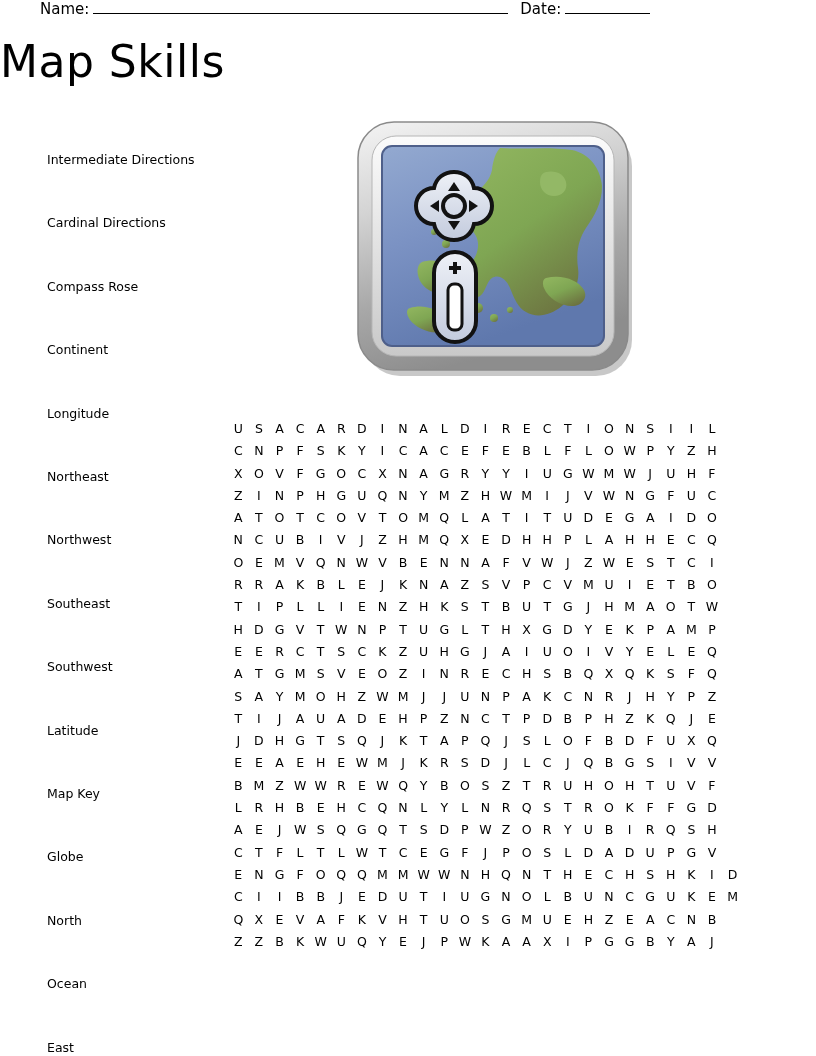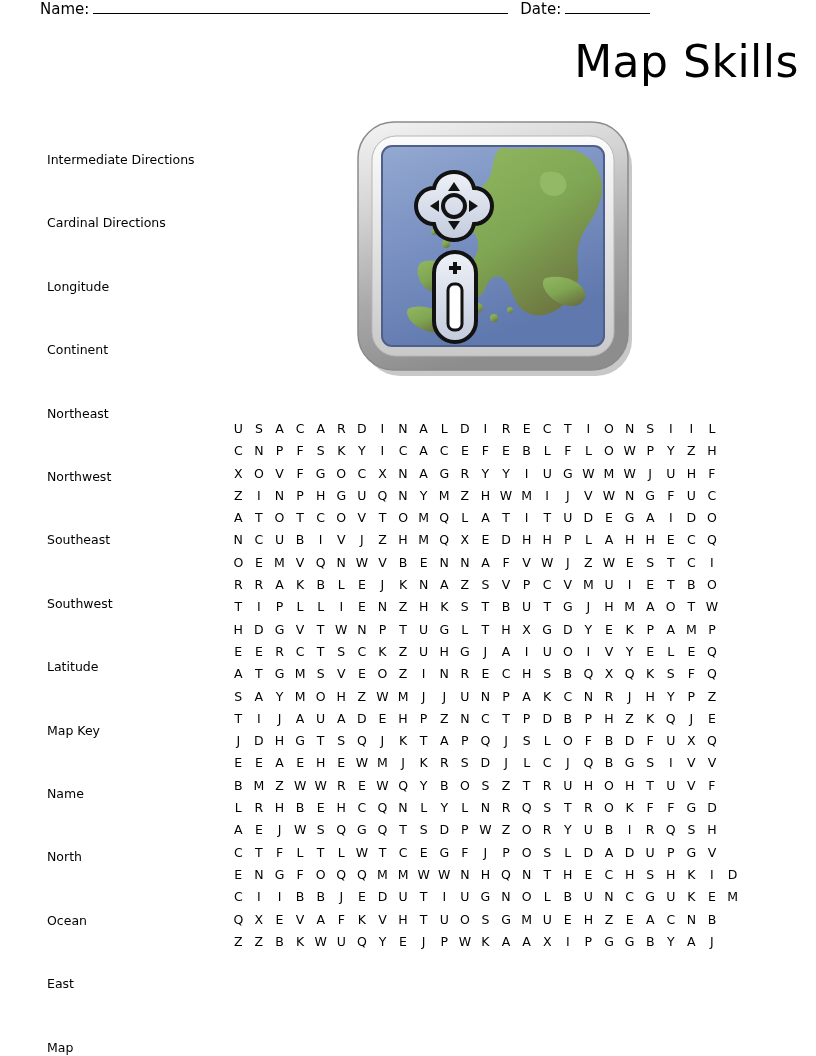--- a/index.html
+++ b/index.html
@@ -46,21 +46,21 @@
   }
   .rule.name { width: 415px; }
   .rule.date { width: 85px; }
 
   
   .title {
     position: absolute;
     top: 36px;
     left: 0;
     width: 799px;
-    text-align: right;
+    text-align: left;
     font-size: 44px;
     font-weight: normal;
     letter-spacing: 0.5px;
     font-family: "DejaVu Sans", sans-serif;
   }
 
   
   .word-list {
     position: absolute;
     top: 110px;
@@ -115,29 +115,30 @@
     <span class="rule name"></span>
     <span class="field-label">Date:</span>
     <span class="rule date"></span>
   </div>
 
   <div class="title">Map Skills</div>
 
   <div class="word-list">
       <div class="word-item">Intermediate Directions</div>
       <div class="word-item">Cardinal Directions</div>
+      <div class="word-item">Compass Rose</div>
+      <div class="word-item">Continent</div>
       <div class="word-item">Longitude</div>
-      <div class="word-item">Continent</div>
       <div class="word-item">Northeast</div>
       <div class="word-item">Northwest</div>
       <div class="word-item">Southeast</div>
       <div class="word-item">Southwest</div>
       <div class="word-item">Latitude</div>
       <div class="word-item">Map Key</div>
-      <div class="word-item">Name</div>
+      <div class="word-item">Globe</div>
       <div class="word-item">North</div>
       <div class="word-item">Ocean</div>
       <div class="word-item">East</div>
       <div class="word-item">Map</div>
     </div>
 
   <div class="clipart">
     <svg viewBox="0 0 295 275" width="295" height="275" xmlns="http://www.w3.org/2000/svg">
       <defs>
         <linearGradient id="frameGrad" x1="0" y1="0" x2="0.3" y2="1">

